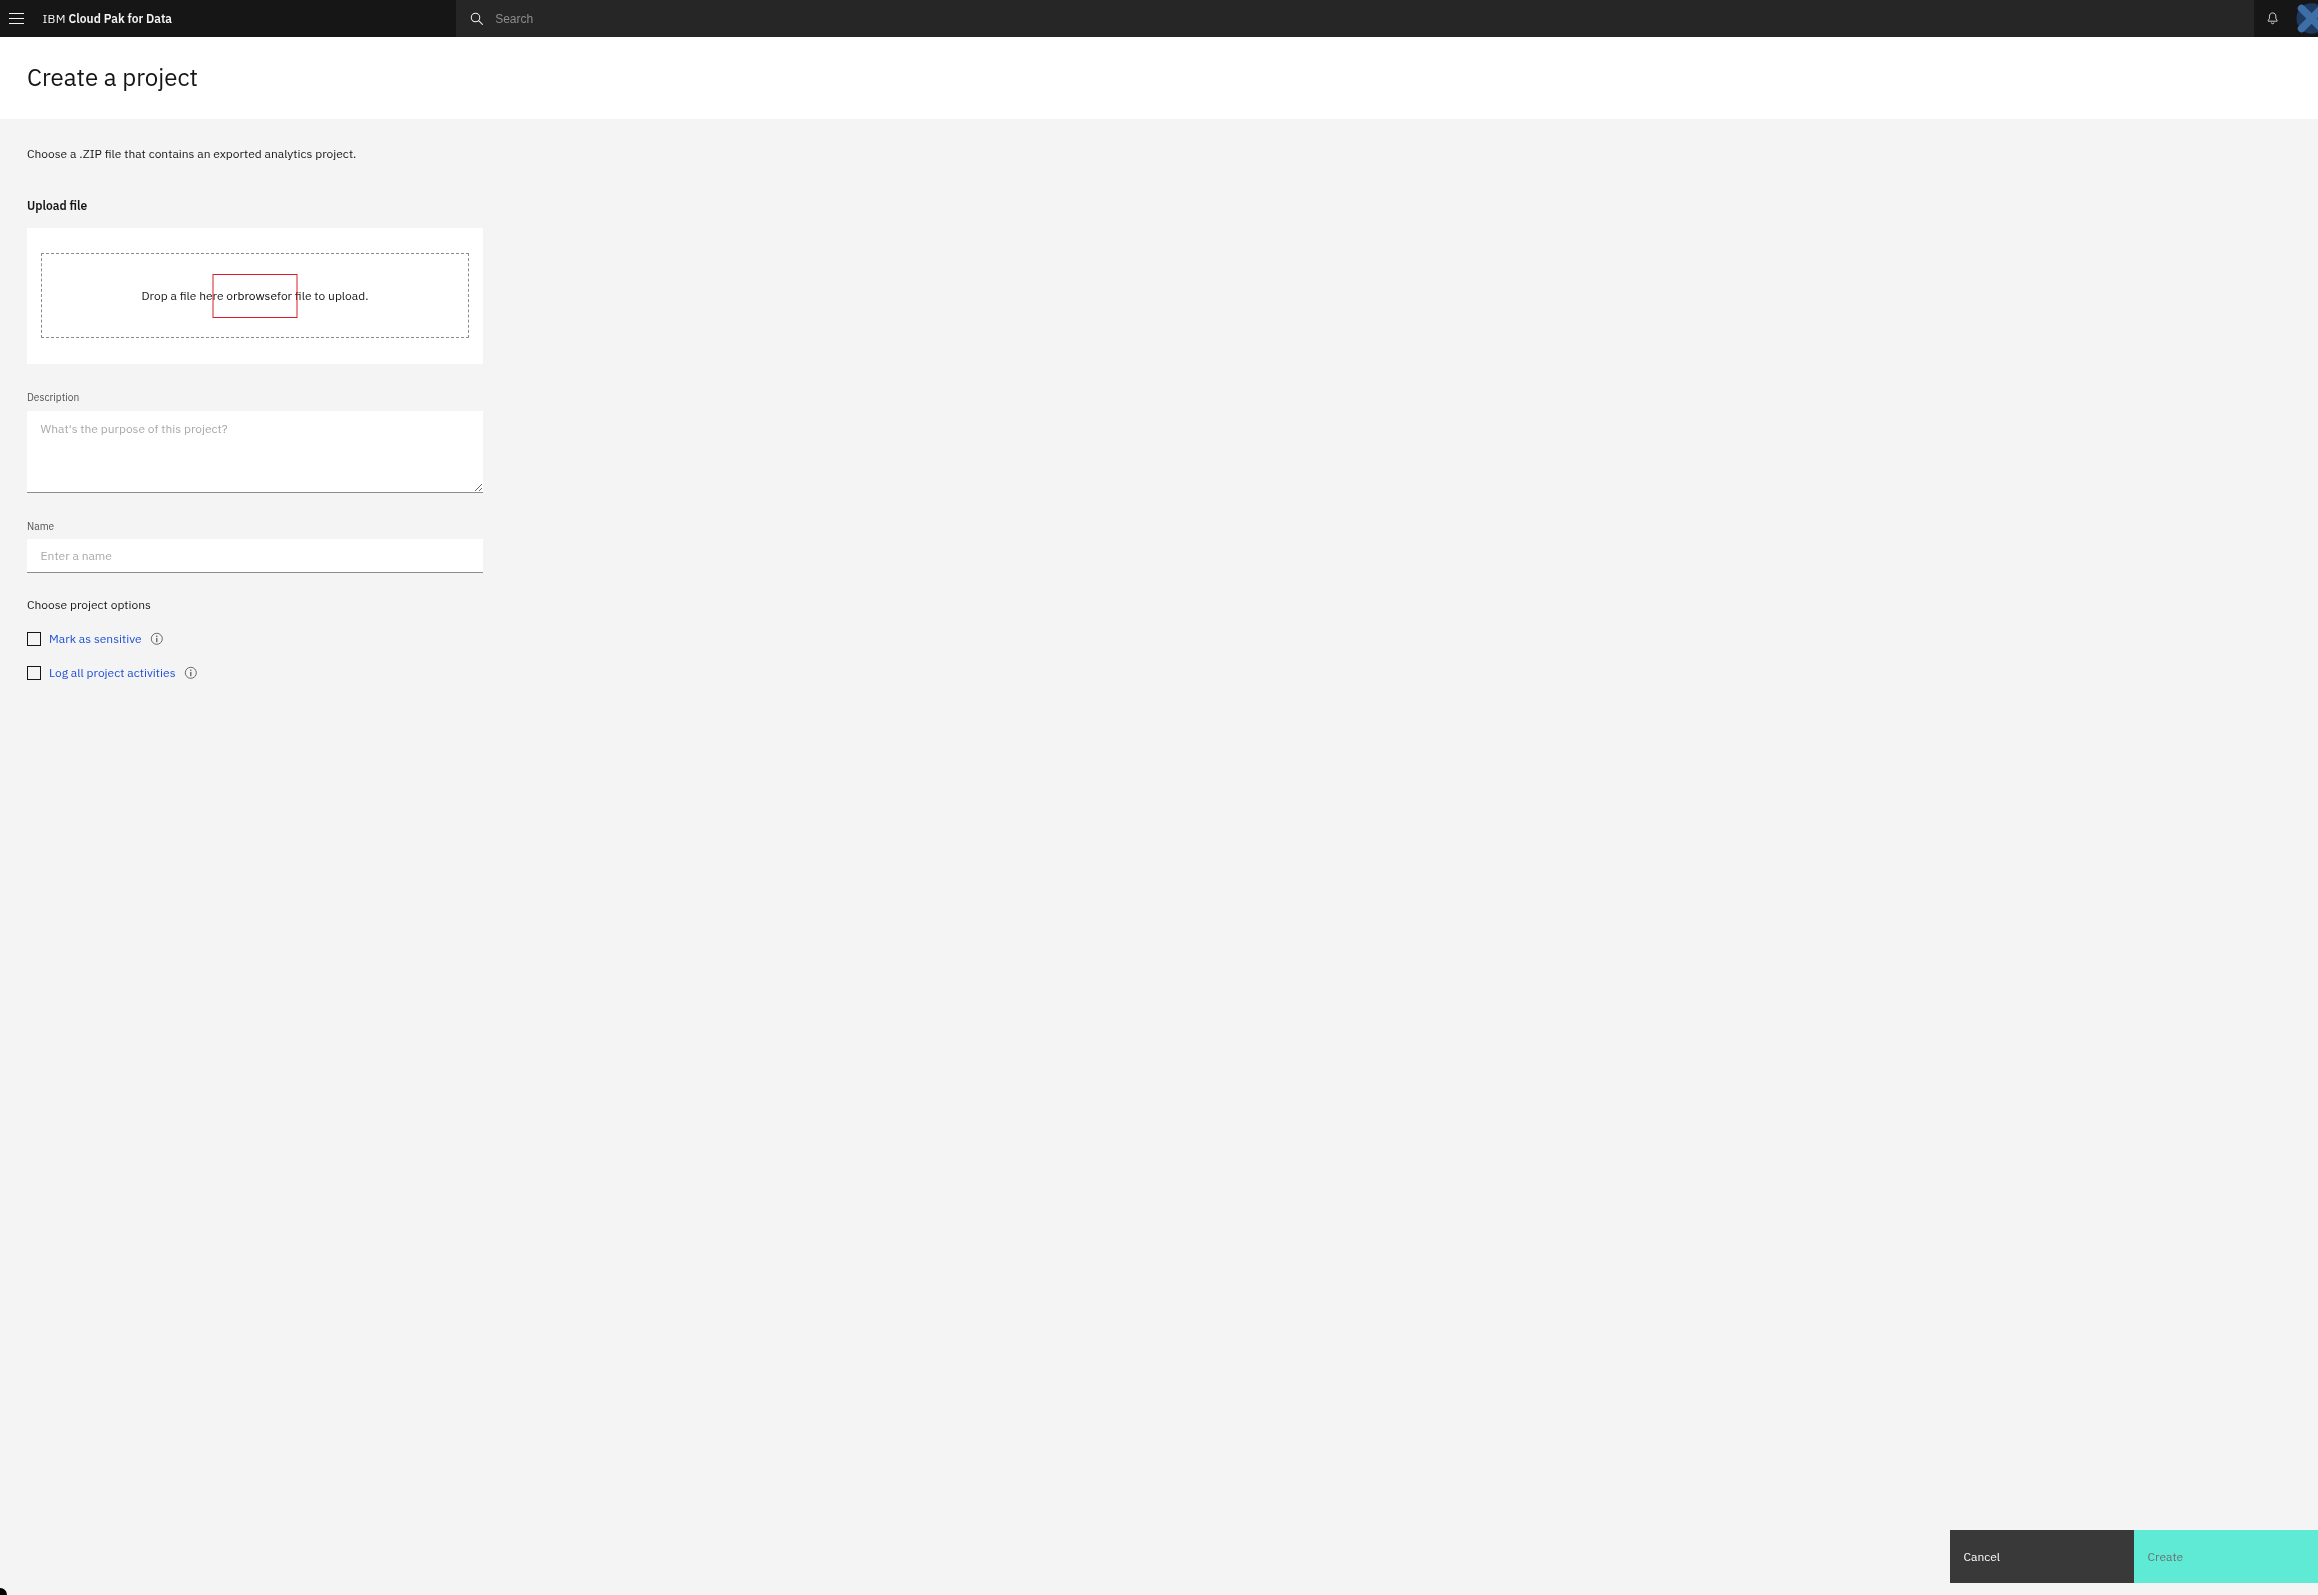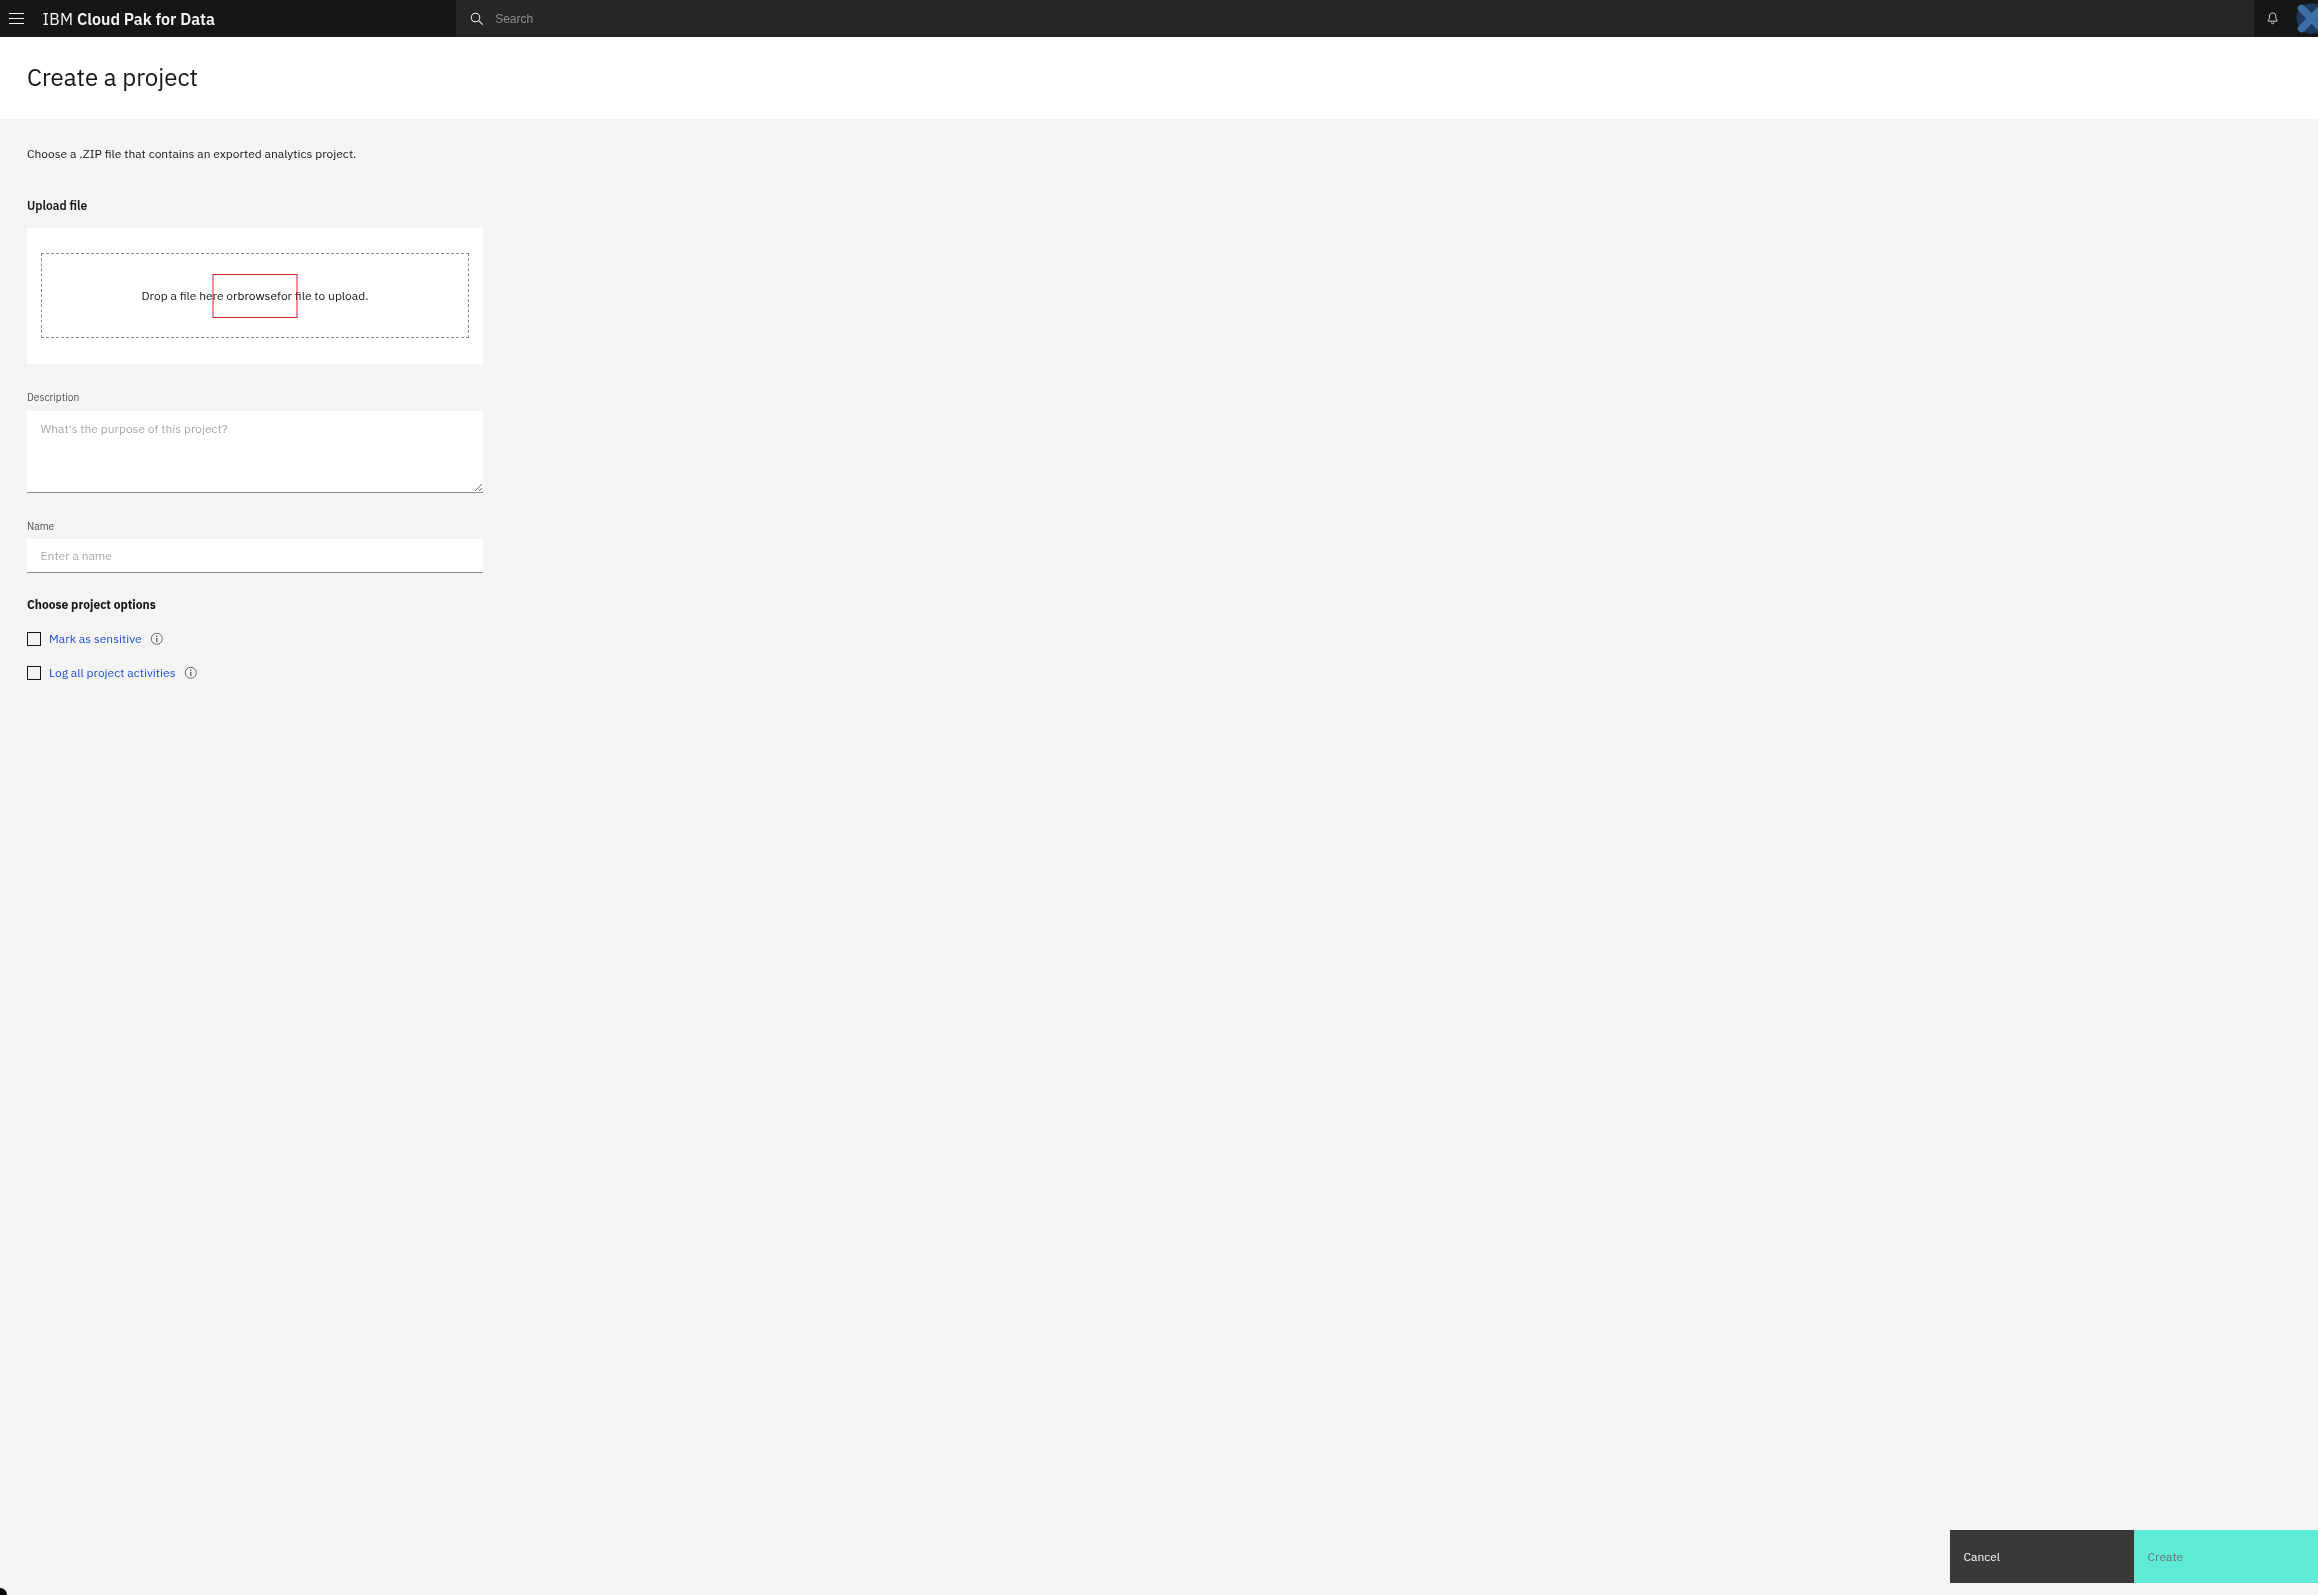--- a/index.html
+++ b/index.html
@@ -28,21 +28,21 @@
   }
   .hamburger {
     width: 20.4px; height: 20.4px;
     display: flex; flex-direction: column; justify-content: center;
     gap: 3.4px;
     cursor: pointer;
     margin-right: 13.6px;
   }
   .hamburger span { display:block; height:1.3px; background:#f4f4f4; width: 15.3px; }
 
-  .brand { font-size: 16px; color:#f4f4f4; }
+  .brand { font-size: 12px; color:#f4f4f4; }
   .brand .ibm { font-weight: 400; letter-spacing: 0.3px; }
   .brand .rest { font-weight: 600; }
 
   .search-wrap {
     flex: 1;
     background: #262626;
     display: flex;
     align-items: center;
     padding: 0 13.6px;
   }
@@ -140,21 +140,21 @@
     font-family: inherit;
     outline:none;
     color:#161616;
   }
   .text-input::placeholder, .textarea::placeholder { color:#a8a8a8; }
   .text-input { height: 34px; }
   .textarea { height: 82px; resize: both; }
   .field-group { margin-bottom: 24px; }
 
   .options-heading {
-    font-size: 12px; font-weight:700; margin-top: 8.5px; margin-bottom: 19px;
+    font-size: 12px; font-weight:400; margin-top: 8.5px; margin-bottom: 19px;
   }
   .checkbox-row {
     display:flex; align-items:center; gap:8.5px;
     margin-bottom: 19px;
     font-size: 12px; color:#1d4ed8;
   }
   .checkbox-row .box {
     width:13.6px; height:13.6px; border:0.9px solid #161616; background:transparent;
     cursor:pointer; flex-shrink:0;
   }

